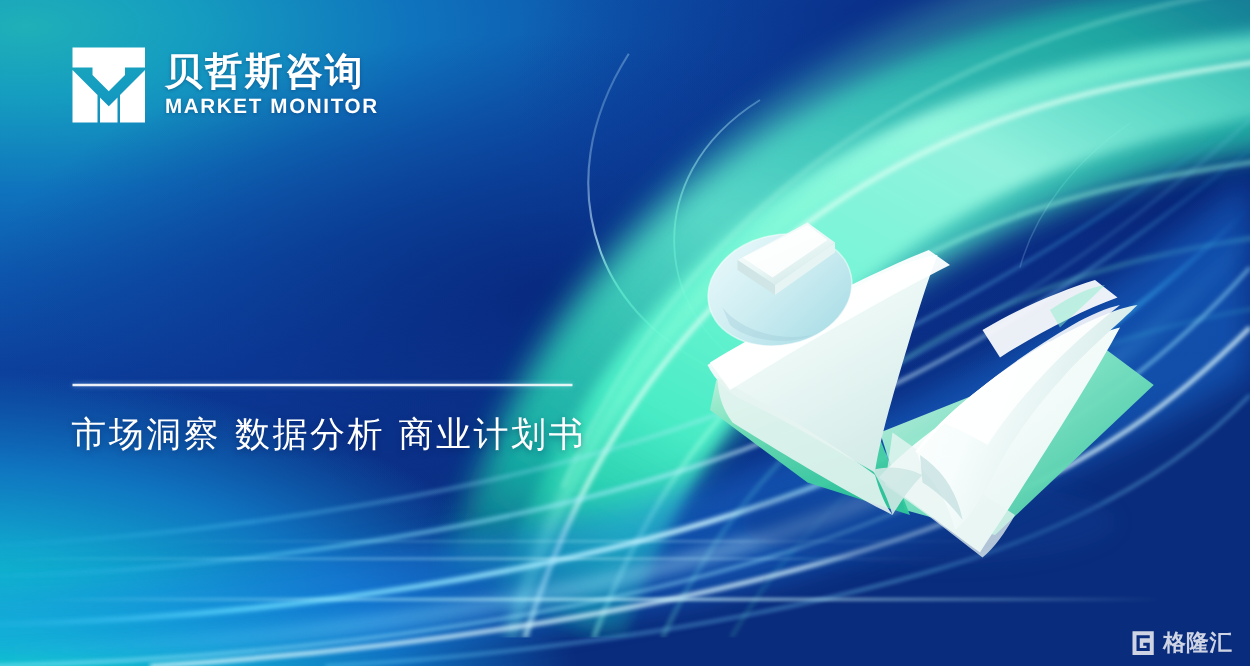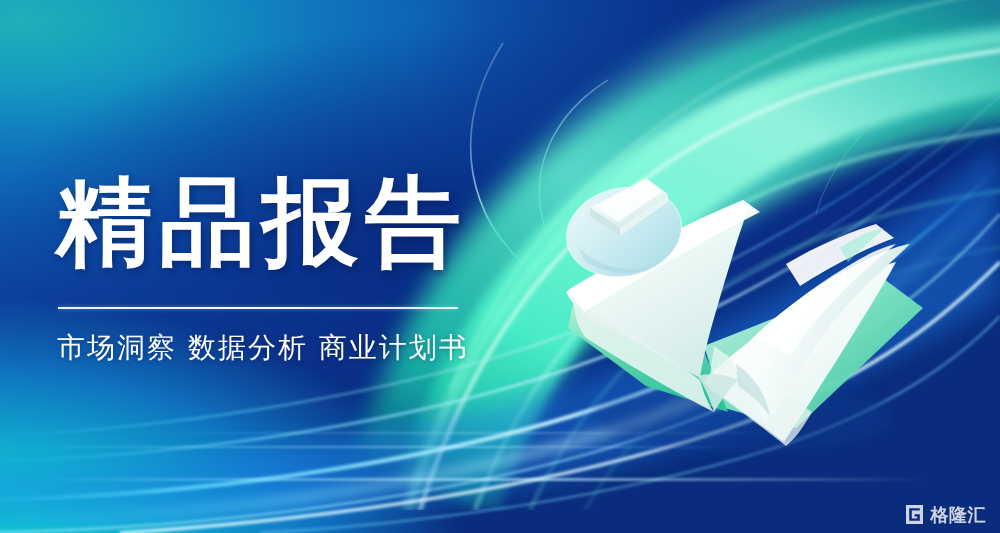--- a/index.html
+++ b/index.html
@@ -352,22 +352,35 @@
         <path d="M62,58 L118,28 L140,44 L92,78 Z" fill="url(#card)"></path>
         <path d="M62,58 L92,78 L92,86 L62,66 Z" fill="#cfe5e6"></path>
         <path d="M92,78 L140,44 L140,52 L92,86 Z" fill="#e6f4f3"></path>
         <path d="M66,56 L118,30 L134,42 L90,72 Z" fill="#ffffff" opacity=".85"></path>
       </g>
 
       <path d="M312,98 C330,86 344,80 356,78 C344,90 330,102 320,112 Z" fill="#8ef0cc" opacity=".5"></path>
     </svg>
   </div>
 
-
-  <div class="headline">精品报告</div>
+  <div class="logo">
+    <span class="logo-mark">
+      <svg viewBox="0 0 62 64">
+        <path fill="#ffffff" d="M2,2 H60 V18 H44 V24 L31,37 L18,24 V18 H2 Z"></path>
+        <path fill="#ffffff" d="M2,20 L22,40 V62 H2 Z"></path>
+        <path fill="#ffffff" d="M60,20 L40,40 V62 H60 Z"></path>
+        <path fill="#ffffff" d="M24,42 L31,49 L38,42 V62 H24 Z"></path>
+      </svg>
+    </span>
+    <span class="logo-text">
+      <span class="logo-cn">贝哲斯咨询</span>
+      <span class="logo-en">MARKET MONITOR</span>
+    </span>
+  </div>
+
   <div class="divider"></div>
   <div class="subtitle">市场洞察  数据分析  商业计划书</div>
 
   <div class="watermark">
     <span class="wm-mark">
       <svg viewBox="0 0 21 21">
         <path fill="#ffffff" d="M2,1 H19 V20 H2 Z M5.2,4.2 V16.8 H15.8 V10.2 H10.6 V12.6 H13.2 V14.4 H7.8 V6.6 H15.8 V4.2 Z"></path>
       </svg>
     </span>
     <span class="wm-text">格隆汇</span>

